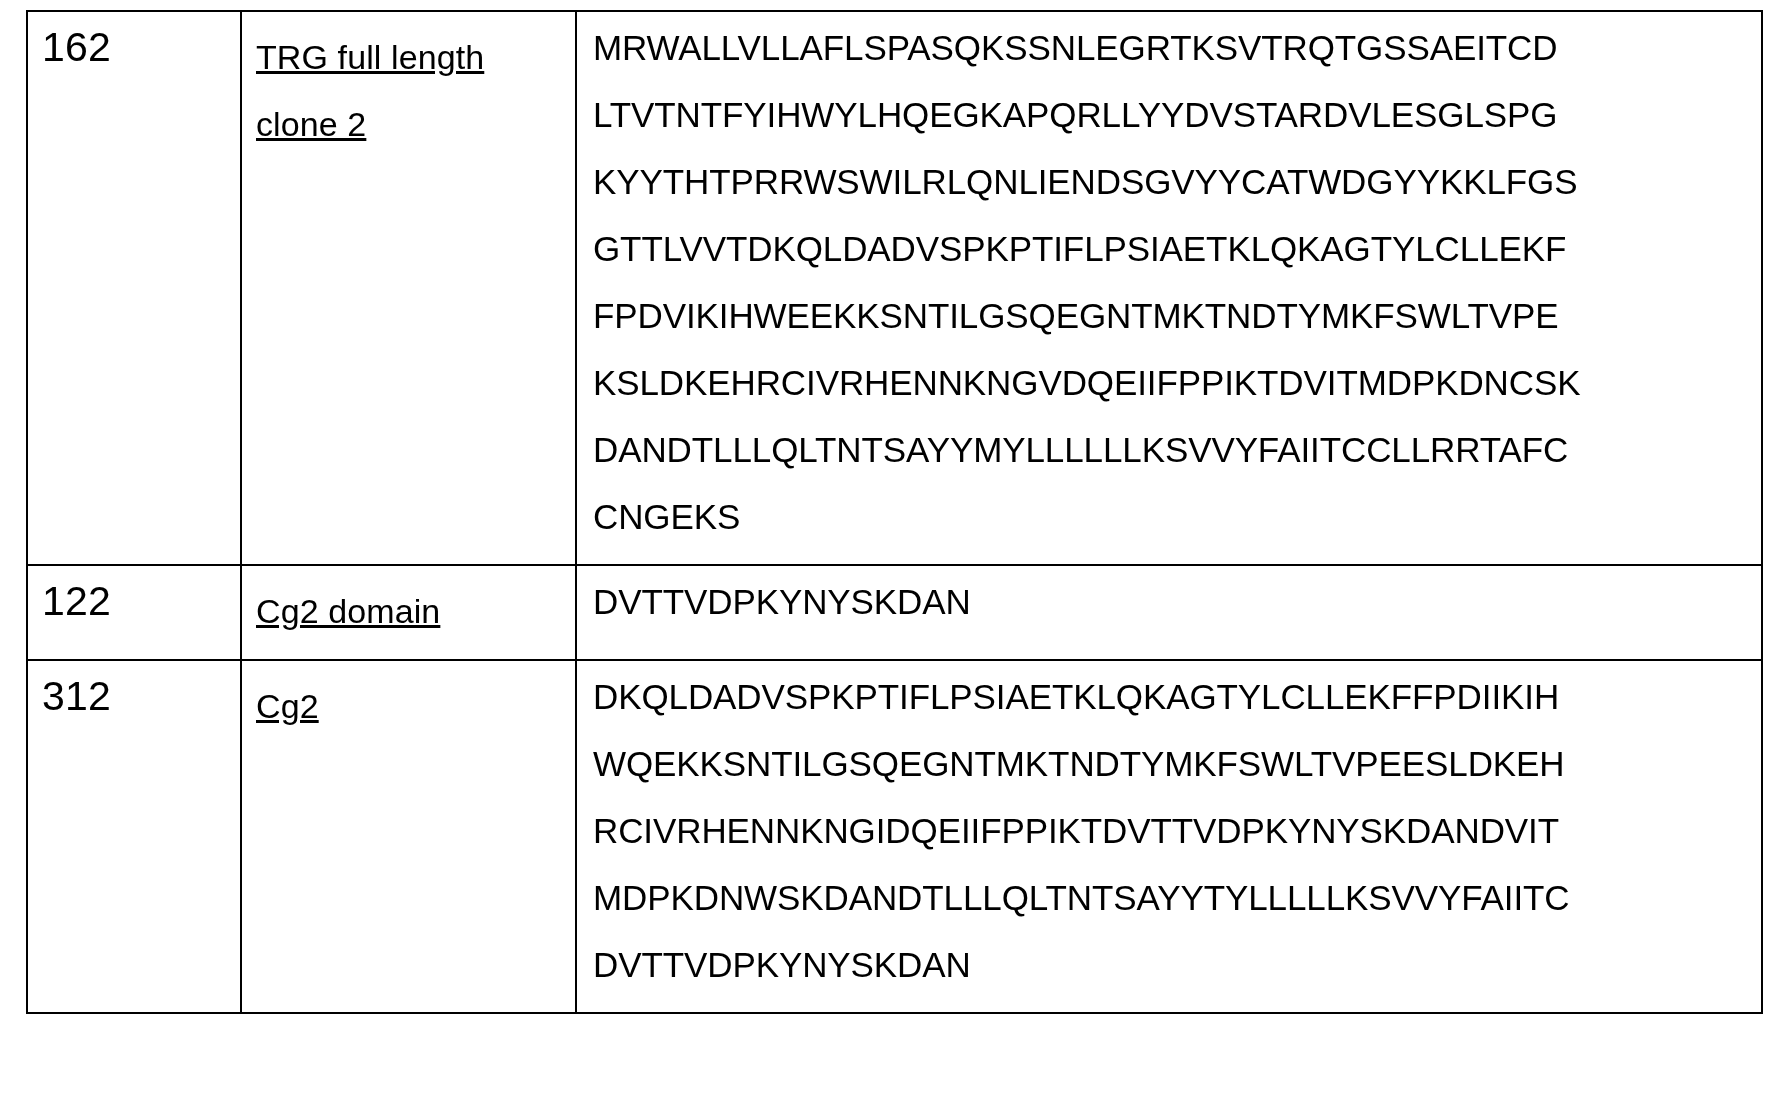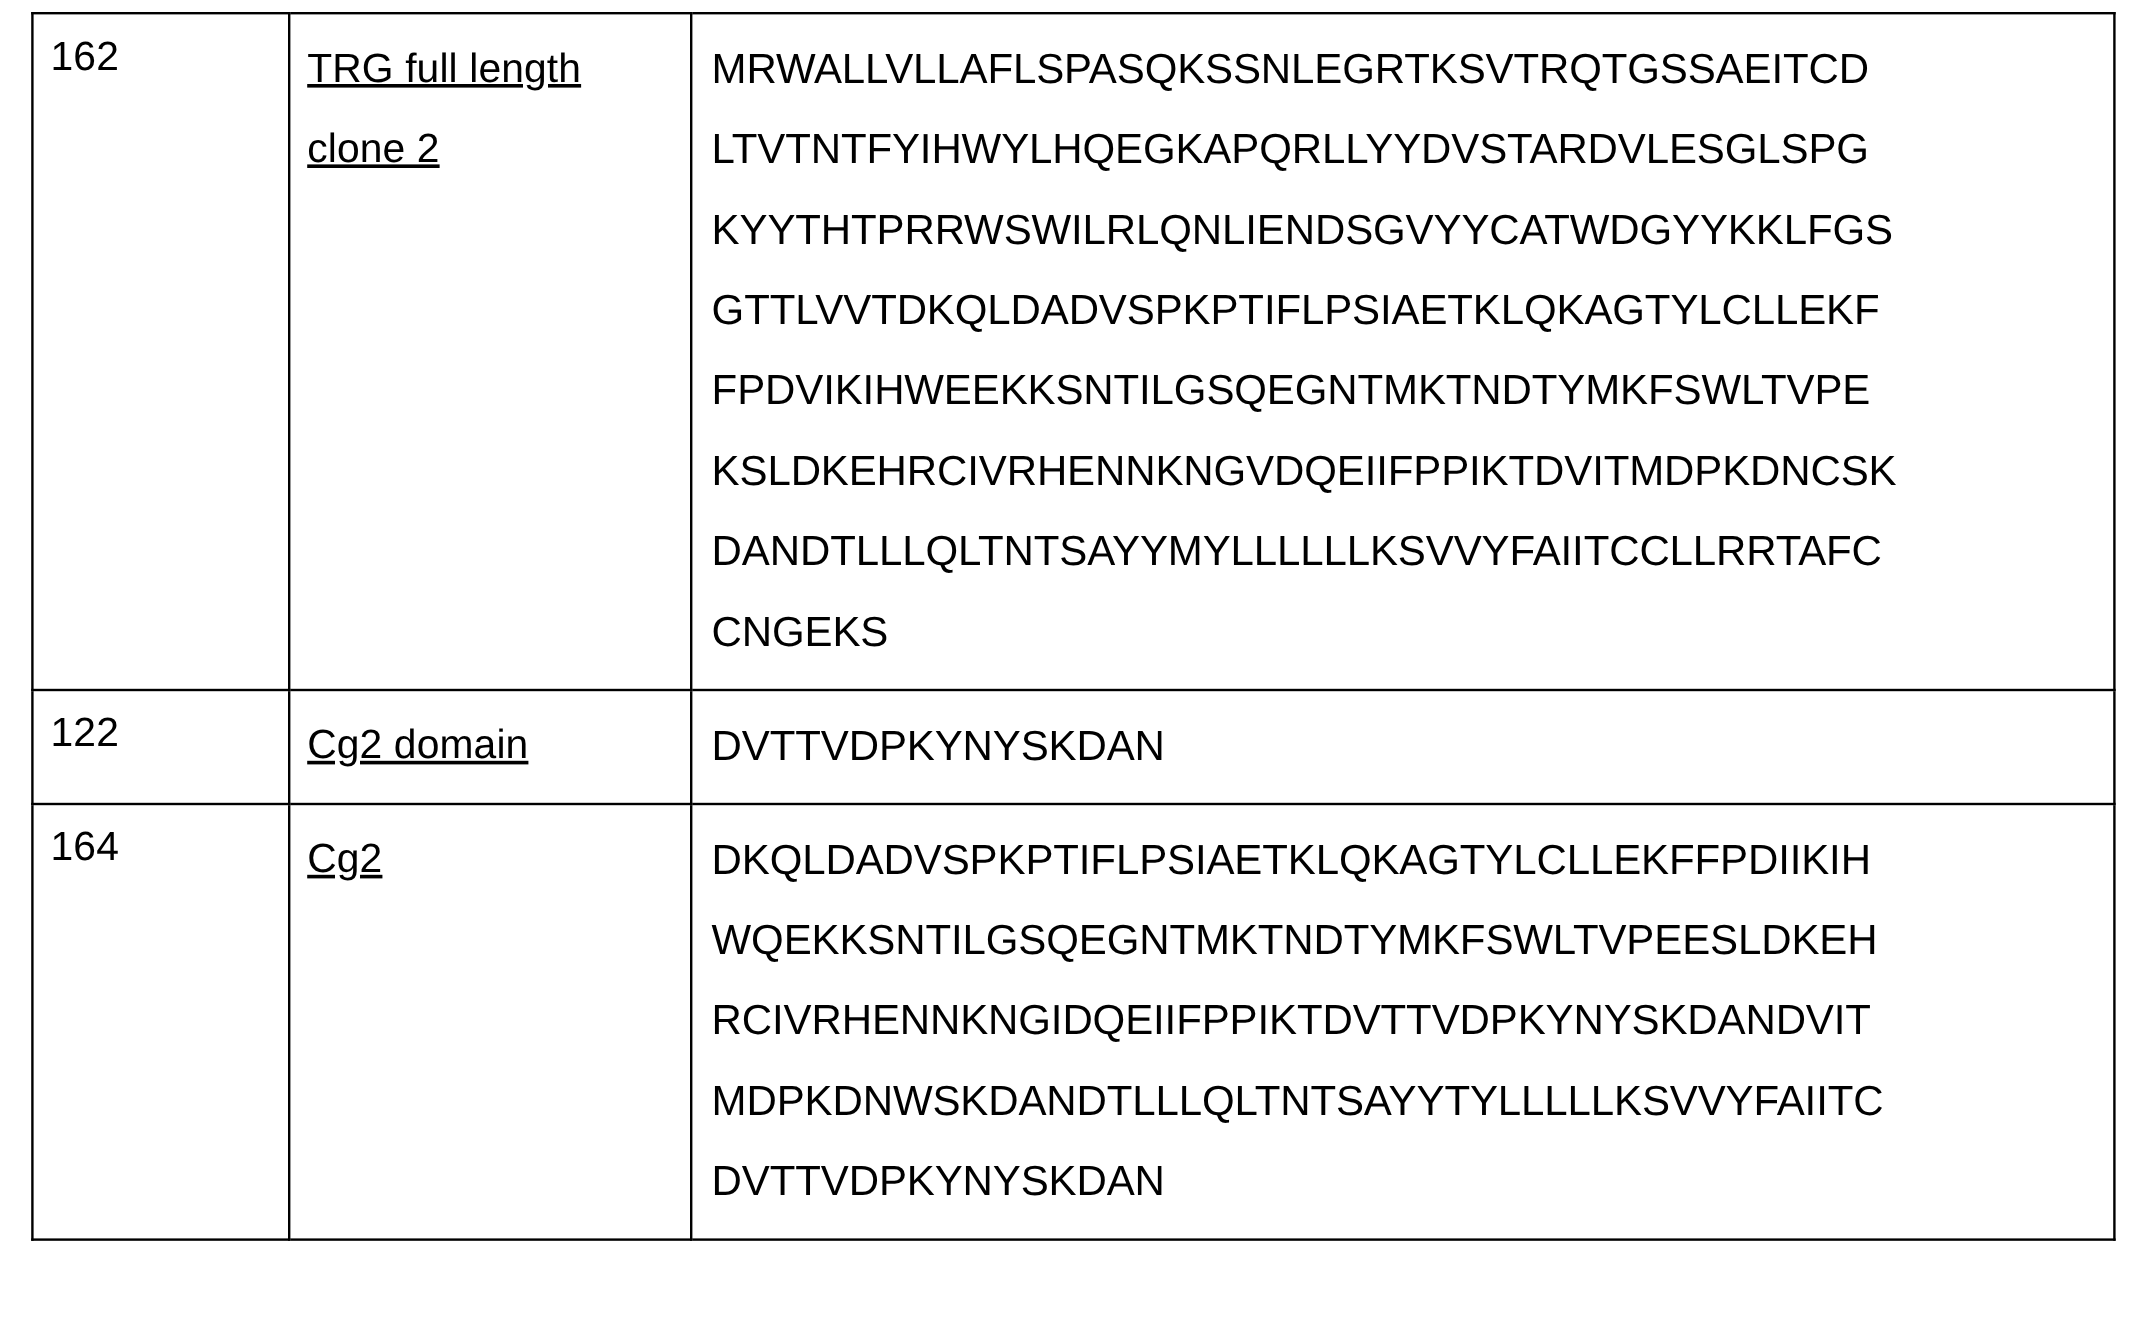--- a/index.html
+++ b/index.html
@@ -35,21 +35,21 @@
     background: #ffffff;
   }
   .col-id    { width: 212px; }
   .col-name  { width: 333px; text-decoration: underline; }
   .col-seq   { width: 1184px; }
 
   .cell-inner {
     padding: 10px 12px 14px 14px;
   }
   .id-text {
-    font-size: 34px;
+    font-size: 41px;
     line-height: 46px;
     letter-spacing: 0.2px;
     white-space: nowrap;
   }
   .name-text {
     font-size: 34px;
     line-height: 67px;
     letter-spacing: 0.1px;
   }
   .name-text .nm-line {
@@ -60,21 +60,21 @@
     font-size: 35px;
     line-height: 67px;
     letter-spacing: -0.1px;
   }
   .seq-text .sq-line {
     display: block;
     white-space: nowrap;
   }
   
   td.tight .cell-inner { padding-top: 12px; }
-  td.seqcell .cell-inner { padding-top: 12px; padding-left: 16px; }
+  td.seqcell .cell-inner { padding-top: 2px; padding-left: 16px; }
 </style>
 </head>
 <body>
 
 <div class="page">
   <table class="seq-table">
     <tbody>
 
       <tr>
         <td class="col-id tight">
@@ -124,21 +124,21 @@
             <div class="seq-text">
               <span class="sq-line">DVTTVDPKYNYSKDAN</span>
             </div>
           </div>
         </td>
       </tr>
 
       <tr>
         <td class="col-id tight">
           <div class="cell-inner">
-            <div class="id-text">164</div>
+            <div class="id-text">312</div>
           </div>
         </td>
         <td class="col-name tight">
           <div class="cell-inner">
             <div class="name-text">
               <span class="nm-line">Cg2</span>
             </div>
           </div>
         </td>
         <td class="col-seq seqcell">

